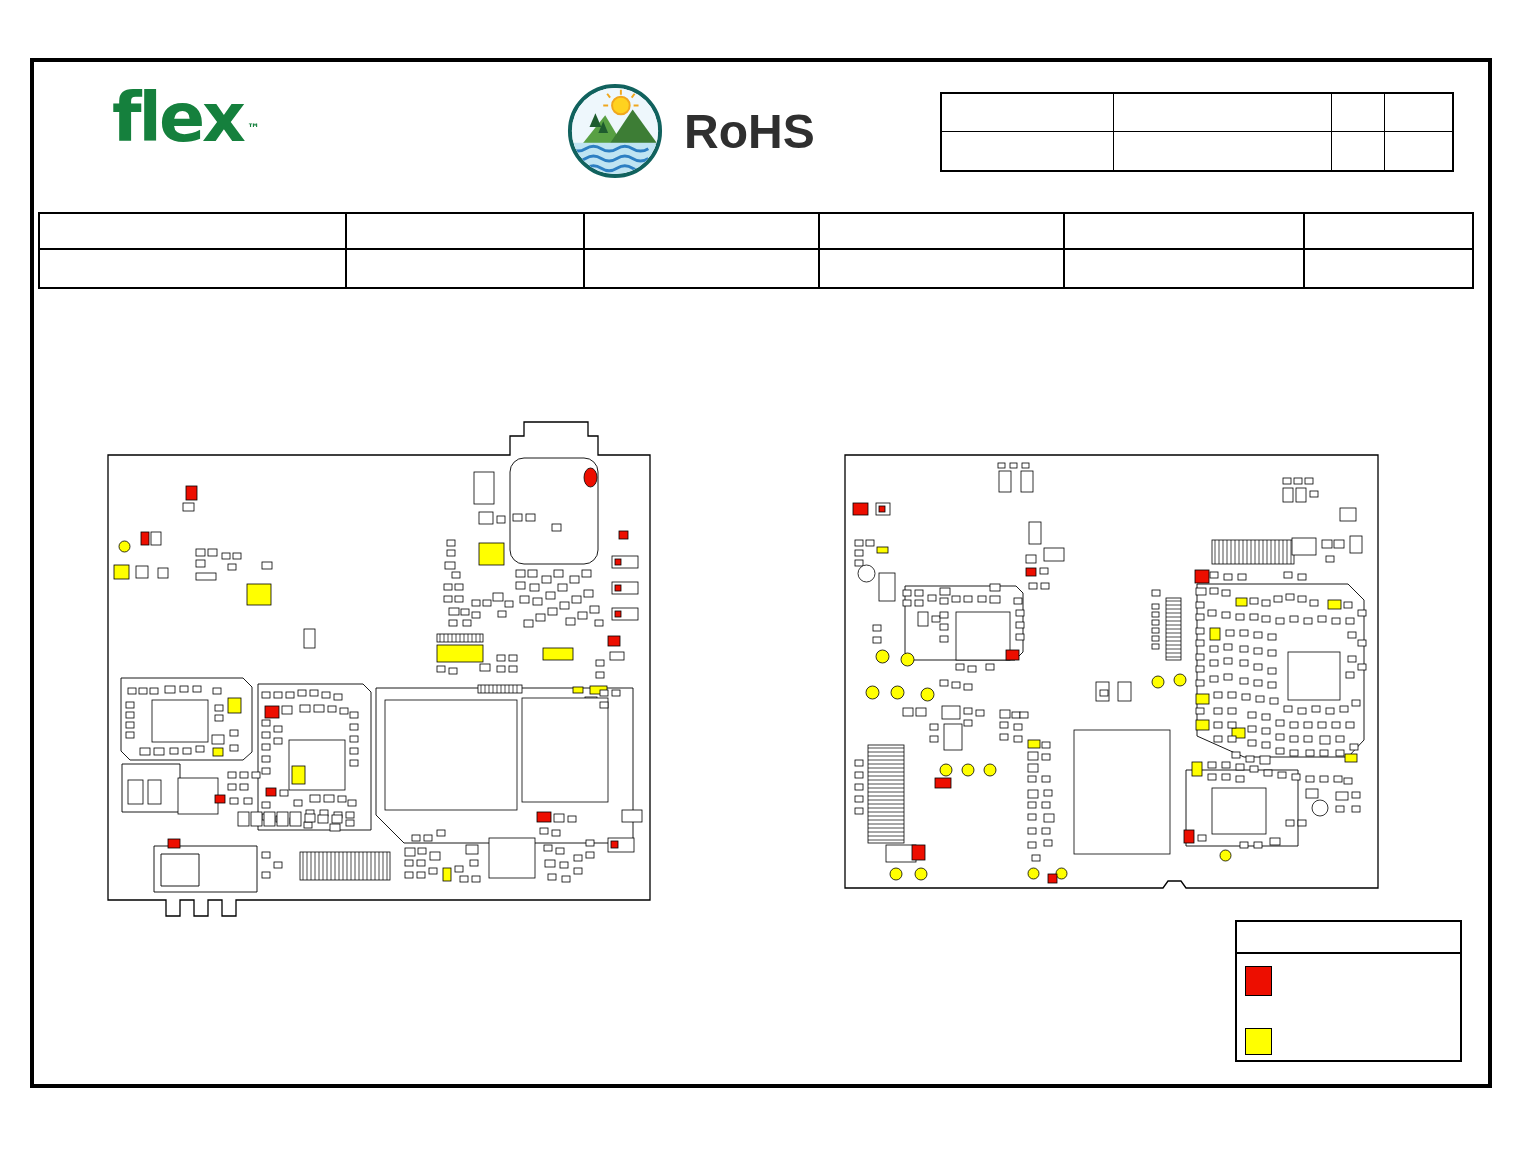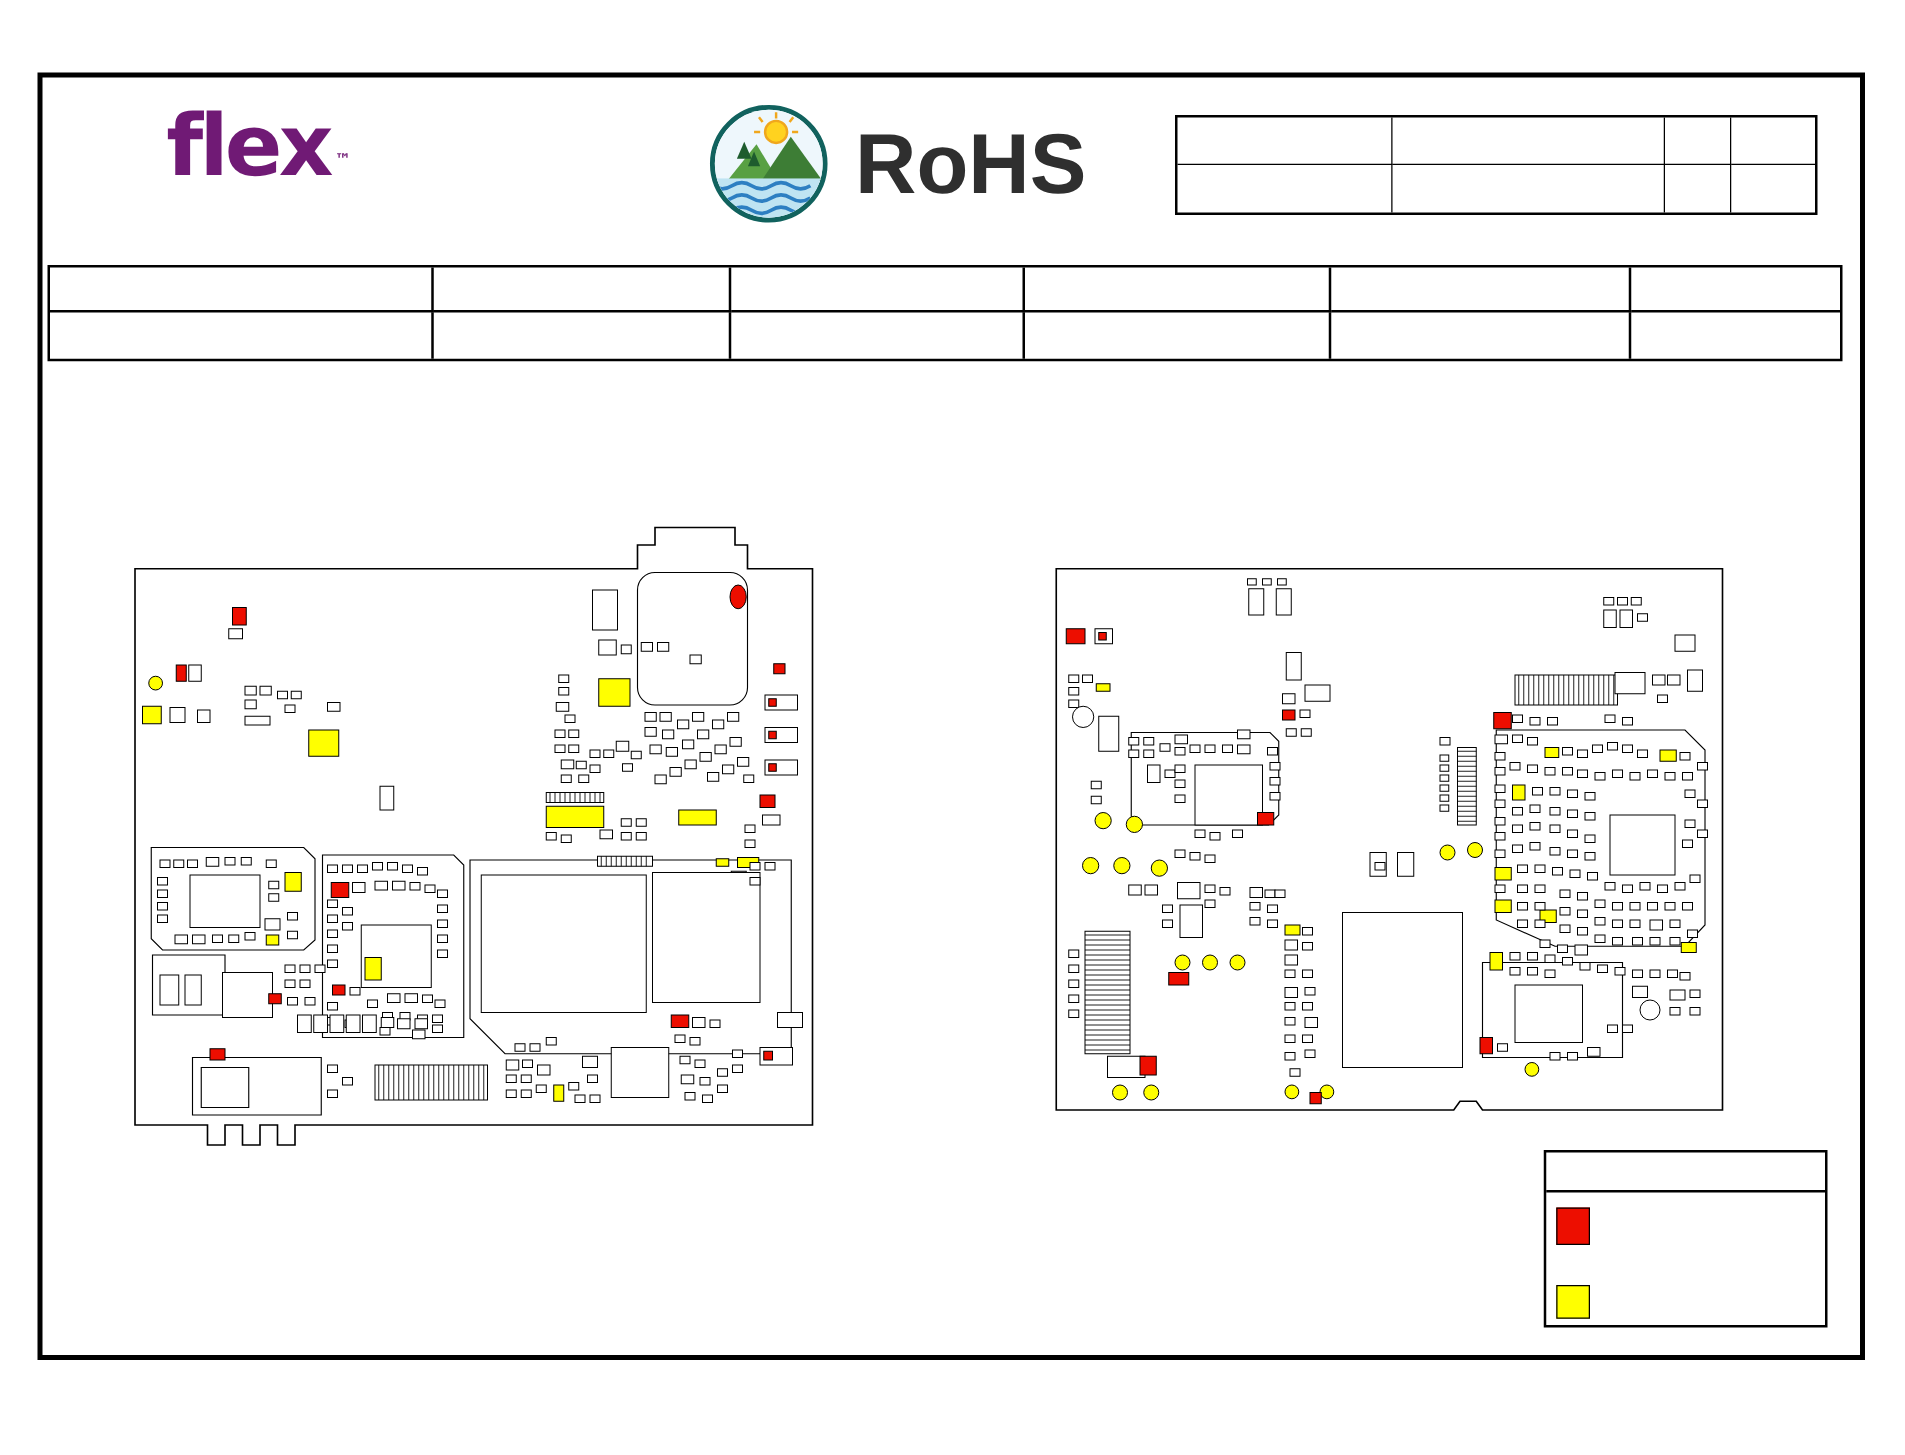--- a/index.html
+++ b/index.html
@@ -8,21 +8,21 @@
        font-family:"Liberation Sans",sans-serif}
   .abs{position:absolute}
 
   .outer-border{left:30px;top:58px;width:1462px;height:1030px;border:4px solid #000;background:#fff}
 
   .flex-logo{left:112px;top:84px;font-family:"DejaVu Sans",sans-serif;font-weight:bold;
              font-size:68px;line-height:1;color:#00a9e0;letter-spacing:-3px}
   .flex-tm{font-size:13px;vertical-align:8px;letter-spacing:0;margin-left:4px}
 
   .rohs-wrap{left:566px;top:82px;display:flex;align-items:center;gap:20px}
-  .rohs-text{font-size:68px;font-weight:bold;color:#2f2f2f;letter-spacing:0}
+  .rohs-text{font-size:48px;font-weight:bold;color:#2f2f2f;letter-spacing:0}
 
   .rev-table{left:940px;top:92px;display:grid;
              grid-template-columns:172px 218px 53px 67px;grid-template-rows:38px 38px;
              border:2px solid #000;background:#fff}
   .rev-table .cell{border-right:1px solid #000;border-bottom:1px solid #000}
   .rev-table .cell:nth-child(4n){border-right:none}
   .rev-table .cell:nth-child(n+5){border-bottom:none}
 
   .main-table{left:38px;top:212px;display:grid;
               grid-template-columns:307px 238px 235px 245px 240px 167px;grid-template-rows:36px 37px;
@@ -44,21 +44,21 @@
   .legend-header{height:32px;border-bottom:2px solid #000}
   .swatch{position:absolute;left:8px;border:1px solid #000}
   .swatch.red{top:44px;width:27px;height:30px}
   .swatch.yellow{top:106px;width:27px;height:27px}
 </style>
 </head>
 <body>
 
 <div class="abs outer-border"></div>
 
-<div class="abs flex-logo" style="color: #701a75; margin-left: 21px;"><span>flex</span><span class="flex-tm">™</span></div>
+<div class="abs flex-logo" style="color: #15803d;"><span>flex</span><span class="flex-tm">™</span></div>
 
 <div class="abs rohs-wrap">
   <svg width="98" height="98" viewBox="0 0 100 100">
     <defs>
         <clipPath id="rc">
           <circle cx="50" cy="50" r="44"></circle>
         </clipPath>
       </defs>
     <circle cx="50" cy="50" r="46" fill="#ffffff" stroke="#11625e" stroke-width="4"></circle>
     <g clip-path="url(#rc)">

